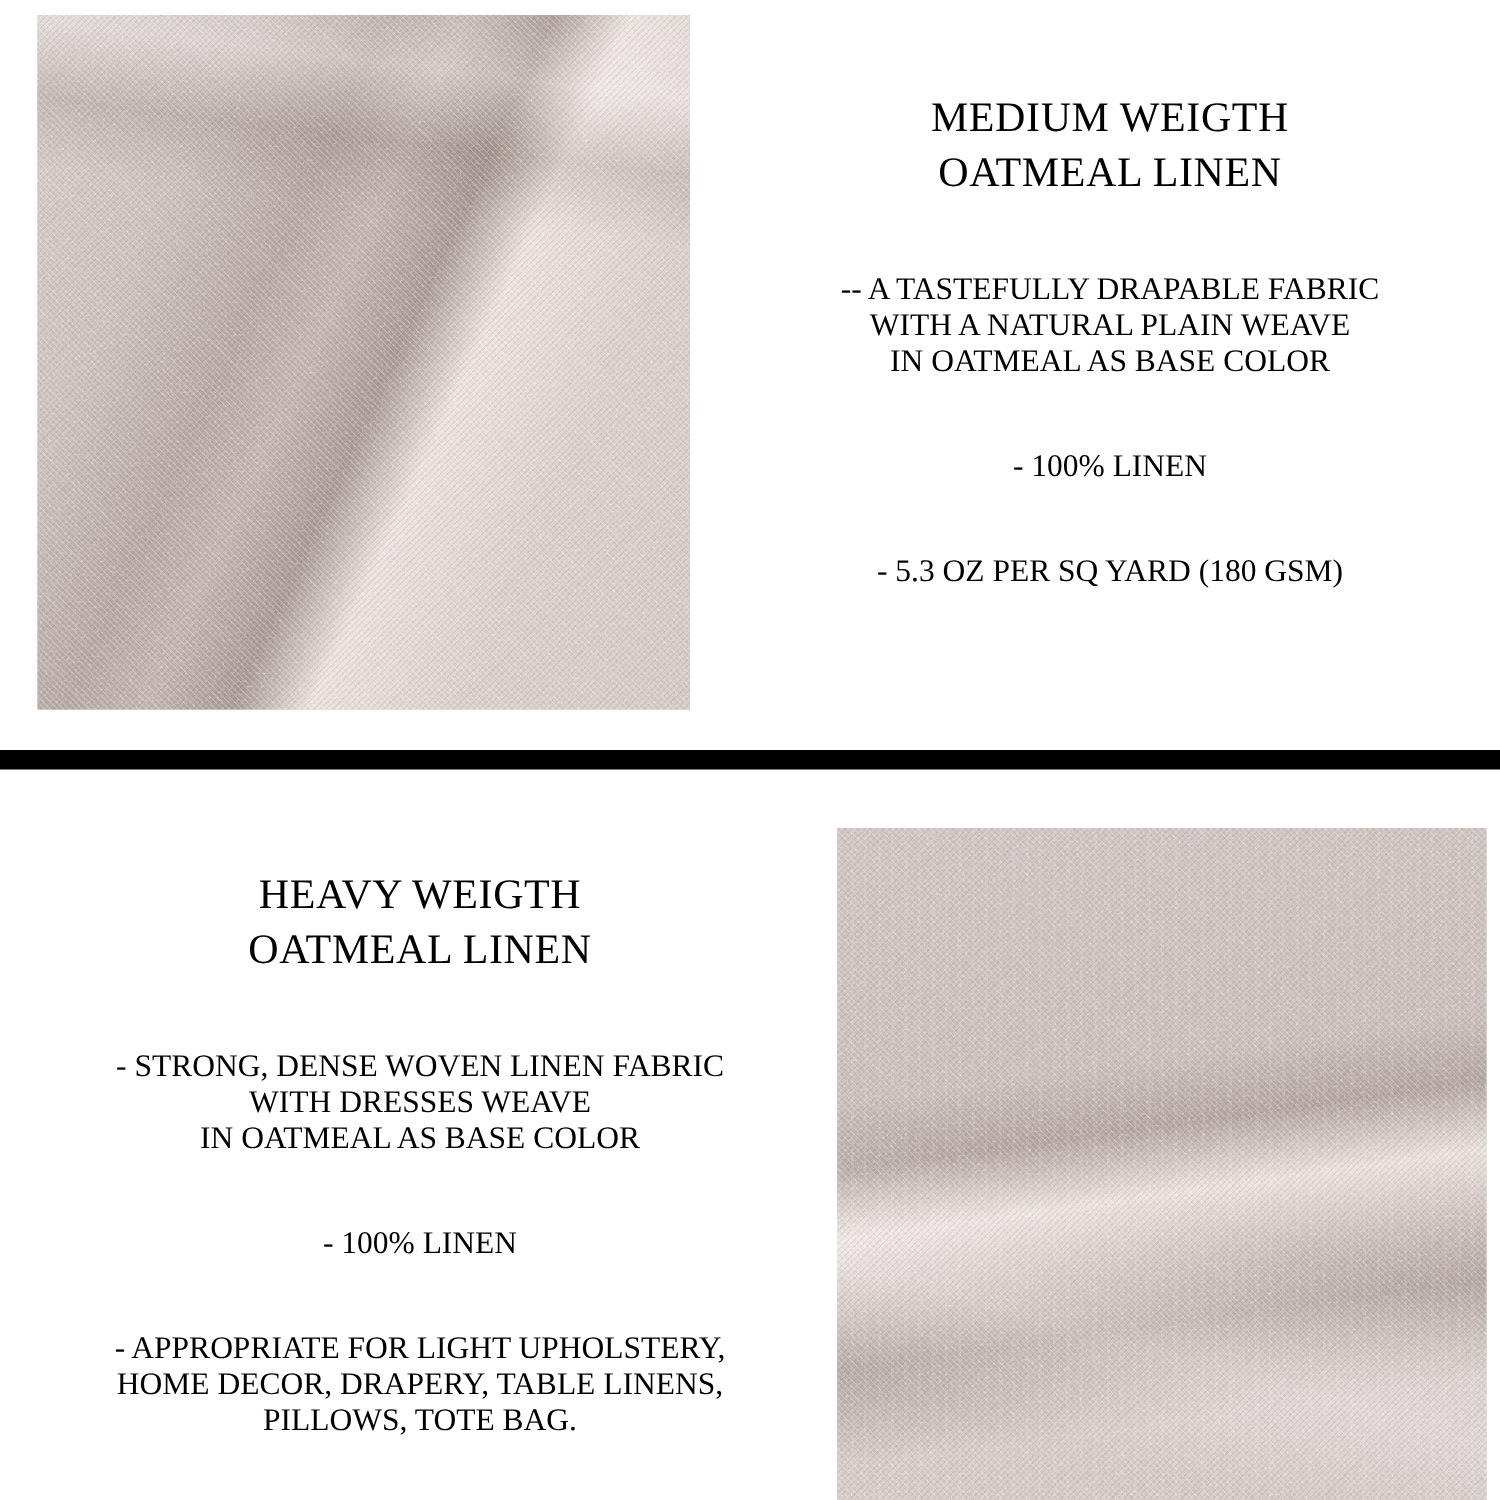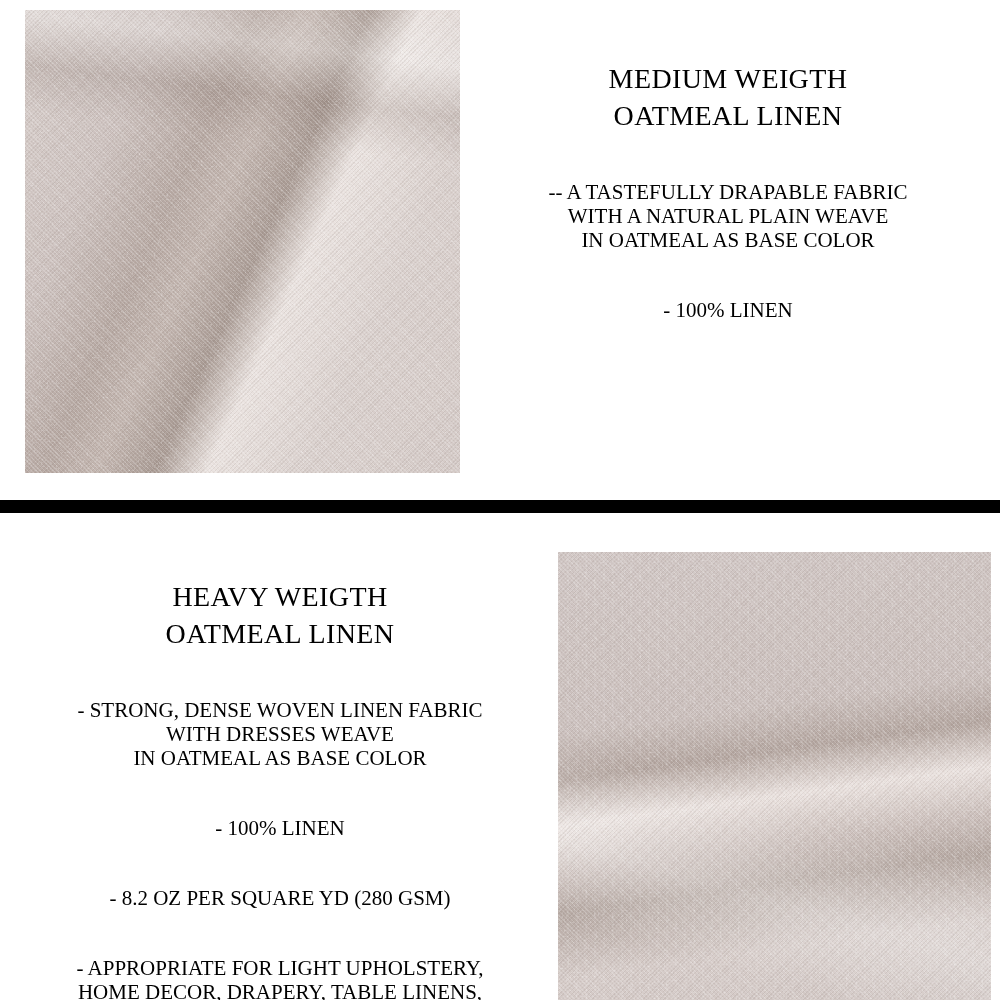--- a/index.html
+++ b/index.html
@@ -26,21 +26,21 @@
       repeating-linear-gradient(45deg, rgba(255,255,255,0.18) 0px, rgba(255,255,255,0.18) 1px, rgba(0,0,0,0) 1px, rgba(0,0,0,0) 3px),
       repeating-linear-gradient(-45deg, rgba(106,88,80,0.10) 0px, rgba(106,88,80,0.10) 1px, rgba(0,0,0,0) 1px, rgba(0,0,0,0) 3px),
       repeating-linear-gradient(90deg, rgba(255,255,255,0.07) 0px, rgba(255,255,255,0.07) 2px, rgba(0,0,0,0) 2px, rgba(0,0,0,0) 9px),
       linear-gradient(196deg, rgba(255,255,255,0) 55%, rgba(255,255,255,0.28) 72%, rgba(255,255,255,0) 86%),
       linear-gradient(172deg, #d1c7c5 0%, #cbc0bd 36%, #b3a59f 45%, #ece4e1 54%, #cabeba 64%, #b5a8a2 71%, #d7cdca 84%, #d2c8c5 100%);
   }
   
   .divider{position:absolute;left:0;top:500px;width:1000px;height:13px;}
   
   .specs{position:absolute;text-align:center;white-space:pre-line;}
-  .specs-medium{left:468px;top:42px;width:520px;}
+  .specs-medium{left:480px;top:42px;width:520px;}
   .specs-heavy{left:0px;top:560px;width:560px;}
   .specs h2{
     margin:0;font-size:28px;line-height:37px;font-weight:normal;
     letter-spacing:0.4px;white-space:pre-line;
   }
   .specs p{
     margin:28px 0 0 0;font-size:21px;line-height:24px;white-space:pre-line;
   }
 </style>
 </head>
@@ -65,32 +65,32 @@
     </svg>
   </div>
 
   <div class="specs specs-medium">
     <h2>MEDIUM WEIGTH
 OATMEAL LINEN</h2>
     <p>-- A TASTEFULLY DRAPABLE FABRIC
 WITH A NATURAL PLAIN WEAVE
 IN OATMEAL AS BASE COLOR</p>
     <p>- 100% LINEN</p>
+    <p>- 5.3 OZ PER SQ YARD (180 GSM)</p>
   </div>
 
   <div class="divider" style="background:#000000;"></div>
 
   <div class="specs specs-heavy">
     <h2>HEAVY WEIGTH
 OATMEAL LINEN</h2>
     <p>- STRONG, DENSE WOVEN LINEN FABRIC
 WITH DRESSES WEAVE
 IN OATMEAL AS BASE COLOR</p>
     <p>- 100% LINEN</p>
-    <p>- 8.2 OZ PER SQUARE YD (280 GSM)</p>
     <p>- APPROPRIATE FOR LIGHT UPHOLSTERY,
 HOME DECOR, DRAPERY, TABLE LINENS,
 PILLOWS, TOTE BAG.</p>
   </div>
 
   <div class="photo photo-heavy">
     <svg class="grain" viewBox="0 0 433 448" preserveAspectRatio="none" xmlns="http://www.w3.org/2000/svg">
       <defs>
         <filter id="speckleB" x="0%" y="0%" width="100%" height="100%">
           <feTurbulence type="fractalNoise" baseFrequency="0.5" numOctaves="2" seed="7"></feTurbulence>

